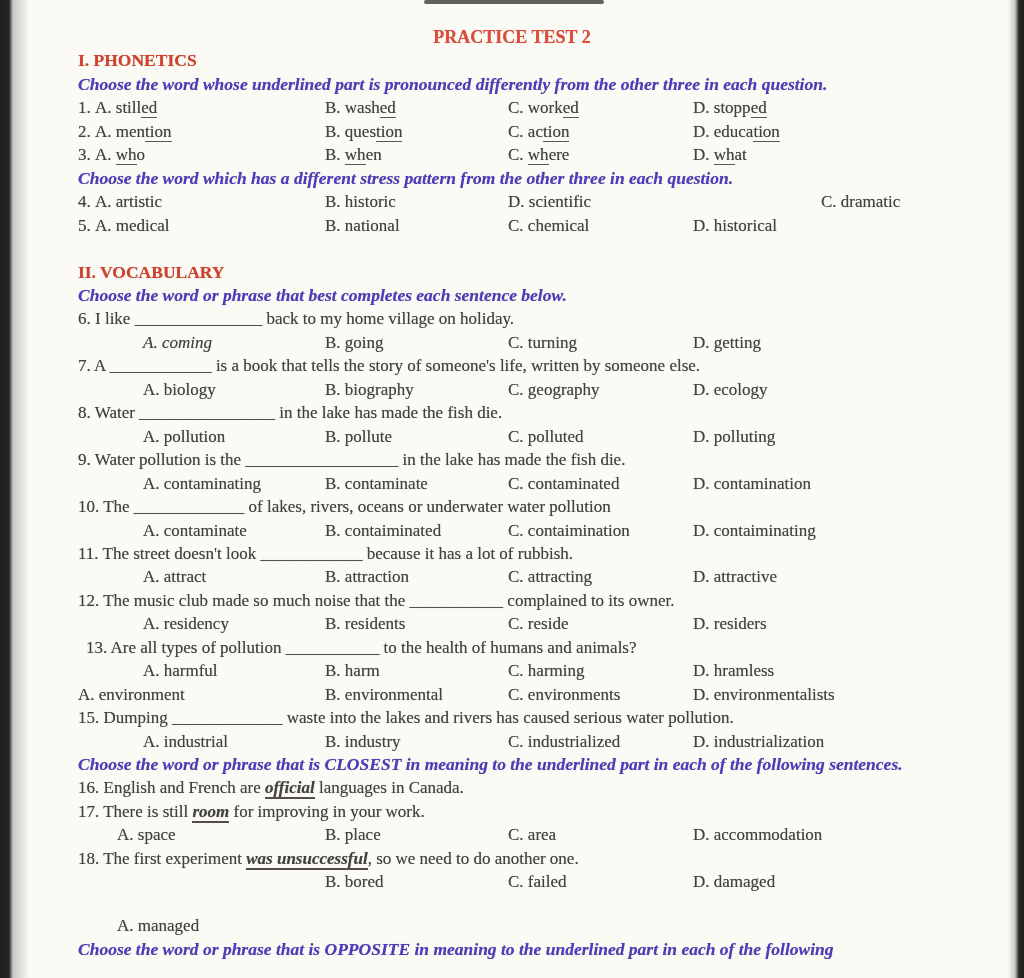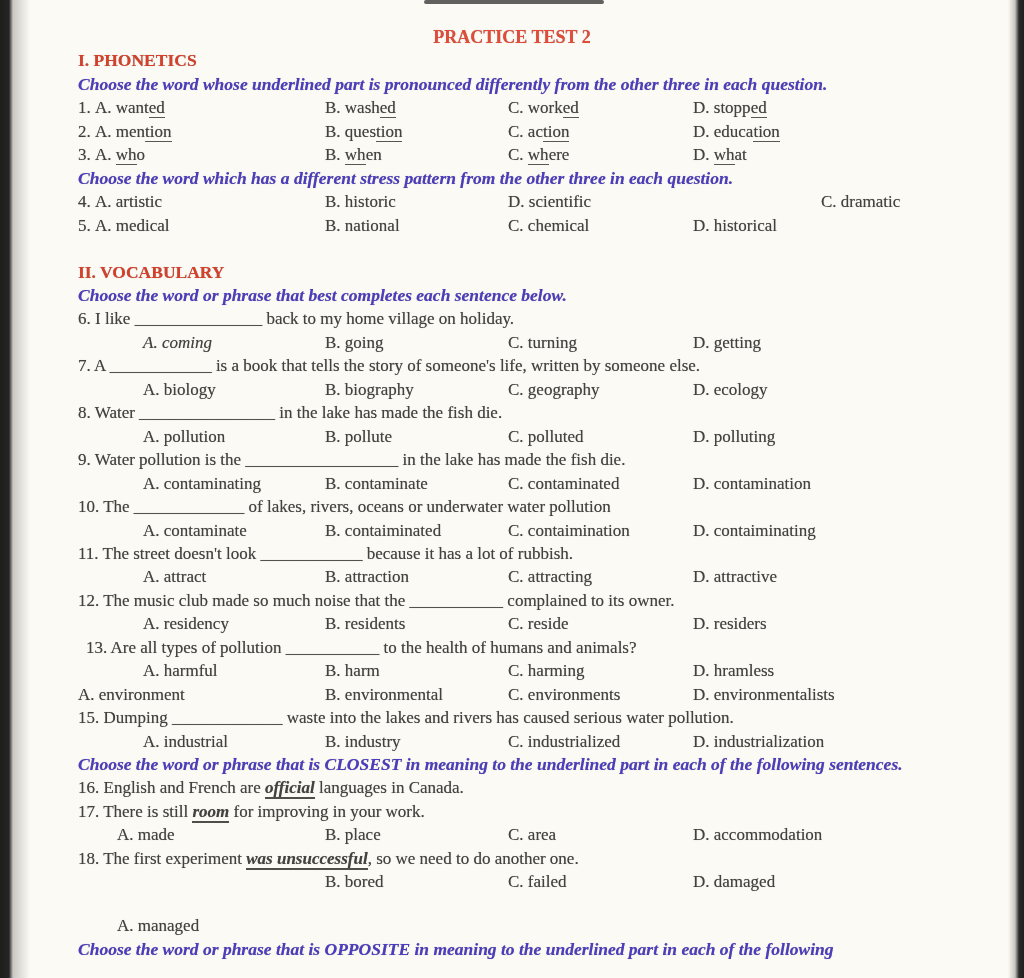--- a/index.html
+++ b/index.html
@@ -51,21 +51,21 @@
 </head>
 <body>
 
 <div class="scan">
   <div class="page">
     <div class="row title">PRACTICE TEST 2</div>
     <div id="content">
         <div class="row heading">I. PHONETICS</div>
         <div class="row instruction">Choose the word whose underlined part is pronounced differently from the other three in each question.</div>
         <div class="row qline">
-          <span class="cell c0"><span class="qnum">1.&nbsp;</span><span class="optlabel">A.&nbsp;</span><span>want</span><span class="u">ed</span></span>
+          <span class="cell c0"><span class="qnum">1.&nbsp;</span><span class="optlabel">A.&nbsp;</span><span>still</span><span class="u">ed</span></span>
           <span class="cell c1"><span class="optlabel">B.&nbsp;</span><span>wash</span><span class="u">ed</span></span>
           <span class="cell c2"><span class="optlabel">C.&nbsp;</span><span>work</span><span class="u">ed</span></span>
           <span class="cell c3"><span class="optlabel">D.&nbsp;</span><span>stopp</span><span class="u">ed</span></span>
         </div>
         <div class="row qline">
           <span class="cell c0"><span class="qnum">2.&nbsp;</span><span class="optlabel">A.&nbsp;</span><span>men</span><span class="u">tion</span></span>
           <span class="cell c1"><span class="optlabel">B.&nbsp;</span><span>ques</span><span class="u">tion</span></span>
           <span class="cell c2"><span class="optlabel">C.&nbsp;</span><span>ac</span><span class="u">tion</span></span>
           <span class="cell c3"><span class="optlabel">D.&nbsp;</span><span>educa</span><span class="u">tion</span></span>
         </div>
@@ -157,21 +157,21 @@
         <div class="row qline">
           <span class="cell c0" style="padding-left: 65px;"><span class="optlabel">A.&nbsp;</span><span>industrial</span></span>
           <span class="cell c1"><span class="optlabel">B.&nbsp;</span><span>industry</span></span>
           <span class="cell c2"><span class="optlabel">C.&nbsp;</span><span>industrialized</span></span>
           <span class="cell c3"><span class="optlabel">D.&nbsp;</span><span>industrialization</span></span>
         </div>
         <div class="row instruction">Choose the word or phrase that is CLOSEST in meaning to the underlined part in each of the following sentences.</div>
         <div class="row sentence"><span>16. English and French are </span><span class="emph">official</span><span> languages in Canada.</span></div>
         <div class="row sentence"><span>17. There is still </span><span class="emph">room</span><span> for improving in your work.</span></div>
         <div class="row qline">
-          <span class="cell c0" style="padding-left: 39px;"><span class="optlabel">A.&nbsp;</span><span>made</span></span>
+          <span class="cell c0" style="padding-left: 39px;"><span class="optlabel">A.&nbsp;</span><span>space</span></span>
           <span class="cell c1"><span class="optlabel">B.&nbsp;</span><span>place</span></span>
           <span class="cell c2"><span class="optlabel">C.&nbsp;</span><span>area</span></span>
           <span class="cell c3"><span class="optlabel">D.&nbsp;</span><span>accommodation</span></span>
         </div>
         <div class="row sentence"><span>18. The first experiment </span><span class="emph">was unsuccessful</span><span>, so we need to do another one.</span></div>
         <div class="row qline">
           <span class="cell c0" style="padding-left: 39px; margin-top: 44px;"><span class="optlabel">A.&nbsp;</span><span>managed</span></span>
           <span class="cell c1"><span class="optlabel">B.&nbsp;</span><span>bored</span></span>
           <span class="cell c2"><span class="optlabel">C.&nbsp;</span><span>failed</span></span>
           <span class="cell c3"><span class="optlabel">D.&nbsp;</span><span>damaged</span></span>

